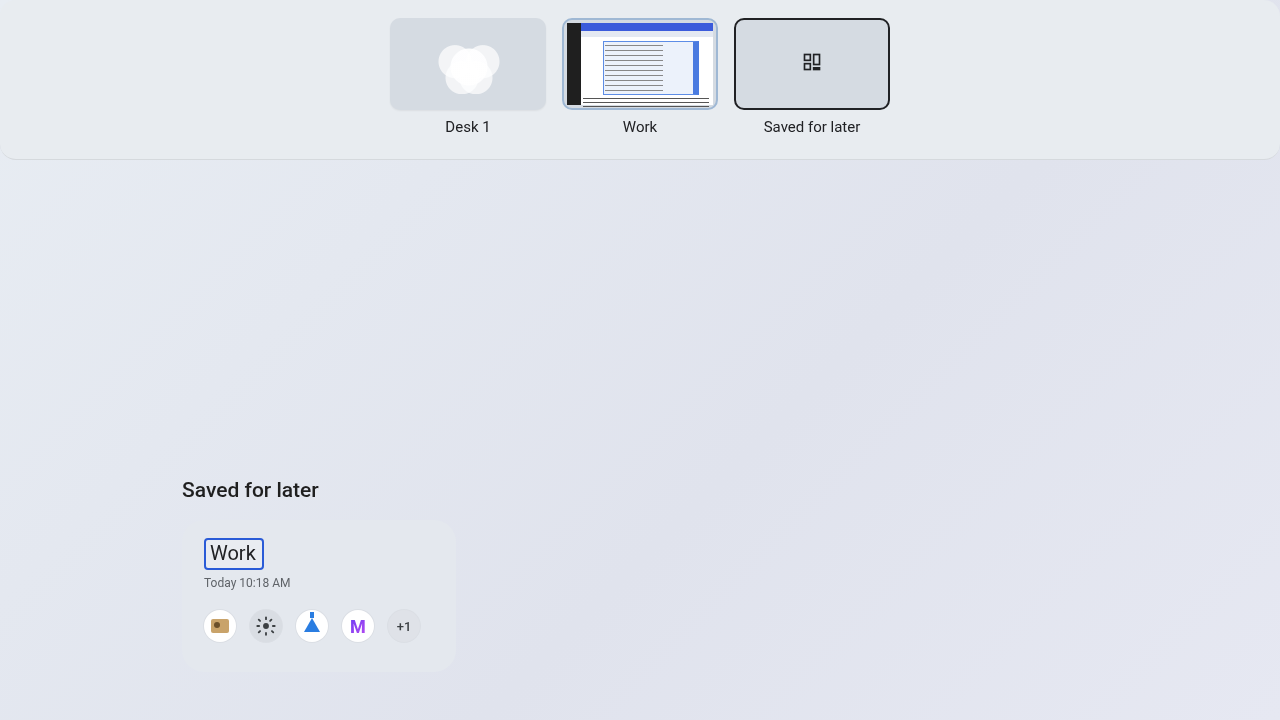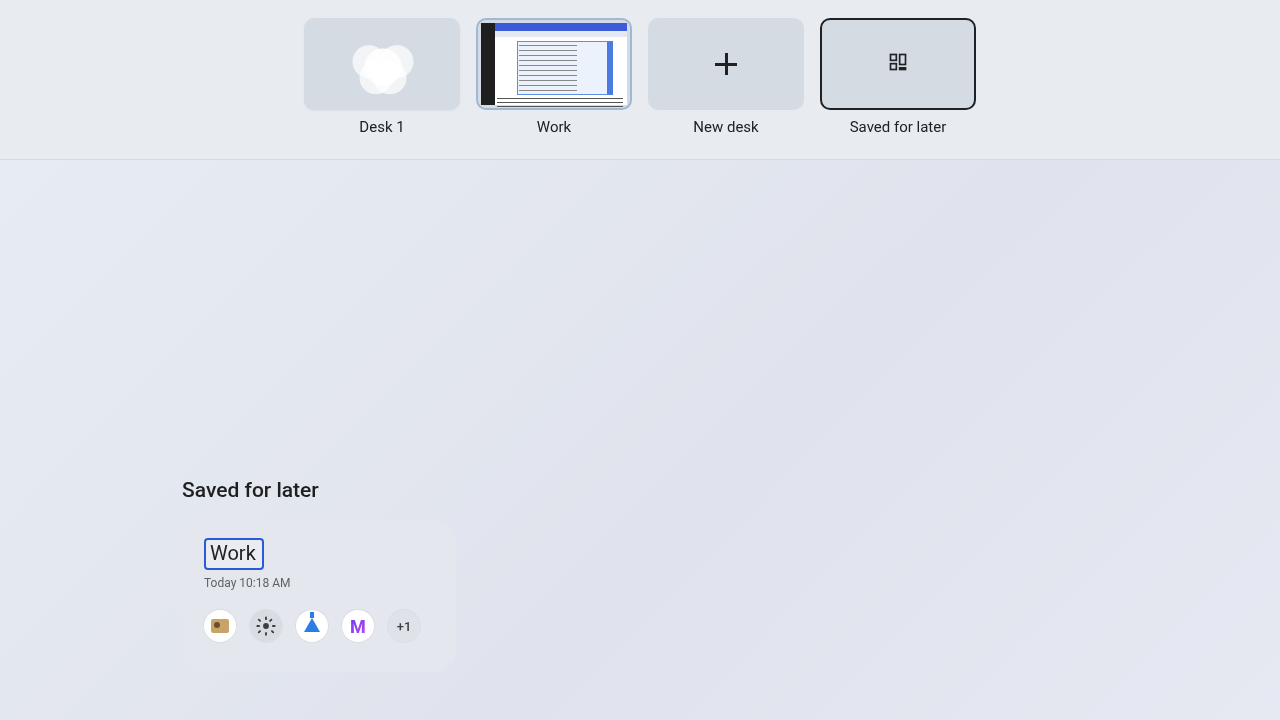--- a/index.html
+++ b/index.html
@@ -13,20 +13,21 @@
   .deskbar {
     width: 100%;
     height: 160px;
     background: #e8ecf0;
     border-bottom: 1px solid rgba(0,0,0,0.08);
     display: flex;
     justify-content: center;
     align-items: flex-start;
     padding-top: 18px;
     gap: 12px;
+    border-radius: 16px;
   }
   .desk {
     display: flex;
     flex-direction: column;
     align-items: center;
     gap: 8px;
     width: 160px;
   }
   .desk .thumb {
     width: 156px;
@@ -194,26 +195,20 @@
         <div class="wt-top"></div>
         <div class="wt-topbar2"></div>
         <div class="wt-win"></div>
         <div class="wt-lines2"></div>
         <div class="wt-lines"></div>
       </div>
     </div>
     <div class="label">Work</div>
   </div>
 
-  <div class="desk">
-    <div class="thumb">
-      <span class="plus-icon"></span>
-    </div>
-    <div class="label">New desk</div>
-  </div>
 
   <div class="desk">
     <div class="thumb saved-thumb">
       <span class="saved-icon">
         <svg width="20" height="20" viewBox="0 0 24 24" fill="none" stroke="#202124" stroke-width="2">
           <rect x="3" y="3" width="7" height="7"></rect>
           <rect x="3" y="14" width="7" height="7"></rect>
           <rect x="14" y="3" width="7" height="12"></rect>
           <rect x="14" y="19" width="7" height="2"></rect>
         </svg>

